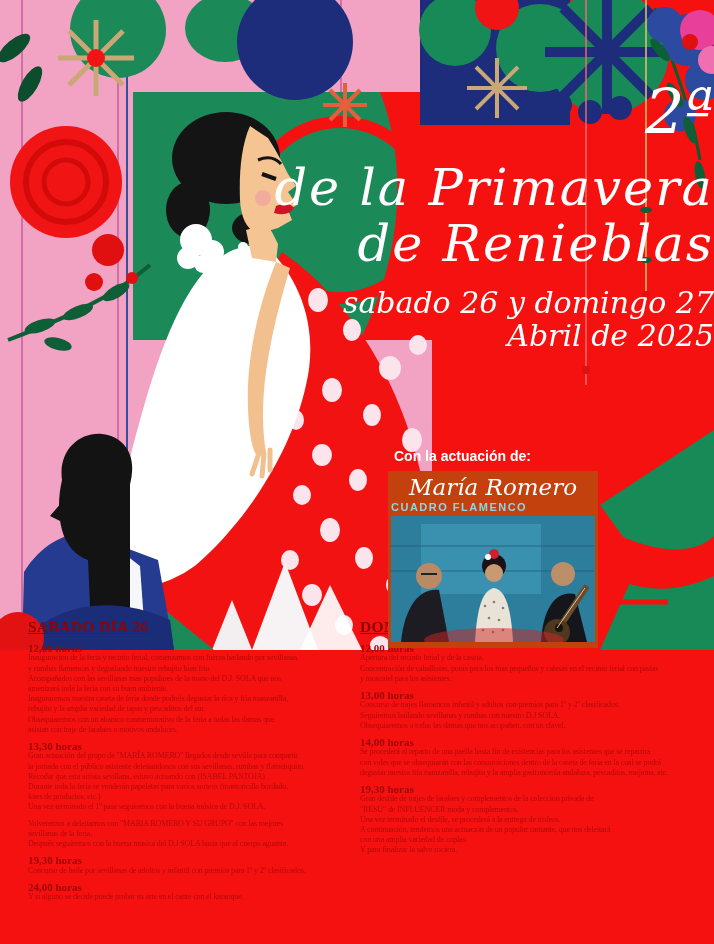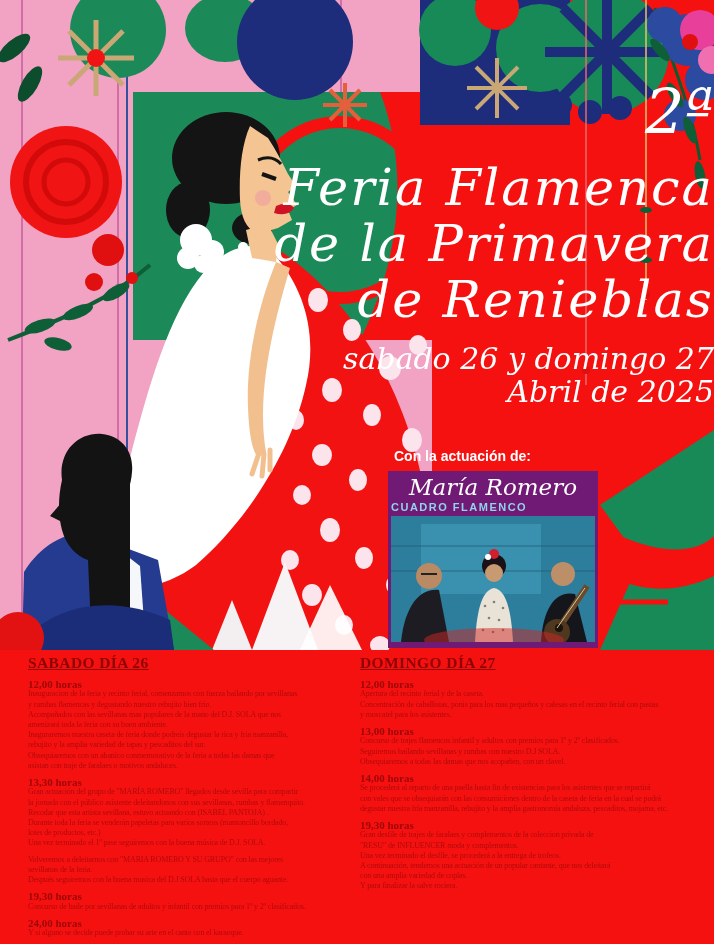--- a/index.html
+++ b/index.html
@@ -7,25 +7,25 @@
   .poster{position:relative;width:714px;height:944px;background:#f61111;overflow:hidden;font-family:"Liberation Serif",serif}
   .art{position:absolute;left:0;top:0;pointer-events:none}
   .title-block{position:absolute;left:225px;top:78px;width:489px;text-align:right;color:#ffffff;
     font-family:"DejaVu Serif",serif;font-style:italic;z-index:3}
   .edition{font-size:62px;line-height:68px;margin-bottom:14px}
   .title-line{font-size:51px;line-height:56px;white-space:nowrap;letter-spacing:2px}
   .dates{font-size:30px;line-height:33px;white-space:nowrap}
   .dates.first{margin-top:14px}
   .actuacion{position:absolute;left:394px;top:448px;color:#ffffff;font-family:"Liberation Sans",sans-serif;
     font-size:14px;font-weight:bold;z-index:4}
-  .photo{position:absolute;left:388px;top:471px;width:210px;height:177px;background:#701a75;padding:3px;z-index:5}
+  .photo{position:absolute;left:388px;top:471px;width:210px;height:177px;background:#c2410c;padding:3px;z-index:5}
   .artist-name{font-family:"DejaVu Serif",serif;font-style:italic;color:#ffffff;font-size:23px;line-height:26px;text-align:center;white-space:nowrap}
   .artist-sub{color:#8fd4ea;font-family:"Liberation Sans",sans-serif;font-weight:bold;font-size:11px;letter-spacing:1.5px;text-align:left;line-height:14px}
   .photo-img{position:relative;width:204px;height:126px;margin-top:2px;overflow:hidden;background:#2d7d9c}
-  .program{position:absolute;left:0;top:648px;width:714px;height:294px;z-index:2}
+  .program{position:absolute;left:0;top:612px;width:714px;height:294px;z-index:2}
   .col{position:absolute;top:6px}
   .col.left{left:28px;width:326px}
   .col.right{left:360px;width:352px}
   .prog-head{font-size:15.5px;font-weight:bold;color:#8e0404;text-decoration:underline;letter-spacing:.4px;
     margin-bottom:7px;font-family:"Liberation Serif",serif}
   .item{margin-bottom:6px}
   .time{font-weight:bold;color:#9d0606;font-size:11px;line-height:10.4px}
   .text{color:#b00a0a;font-size:8px;line-height:10.2px;letter-spacing:-0.15px;white-space:pre-line}
 </style>
 </head>
@@ -215,21 +215,20 @@
 
     <g>
       <path d="M714,430 L714,650 L600,650 L640,560 L600,505 Z" fill="#178a57"></path>
       <path d="M592,520 C648,556 694,556 714,536 L714,576 C664,600 616,588 584,556 Z" fill="#f61111"></path>
       <line x1="596" y1="602" x2="668" y2="602" stroke="#f61111" stroke-width="5"></line>
     </g>
   </svg>
 
   <div class="title-block">
     <div class="edition">2ª</div>
-    <div class="title-line">Feria Flamenca</div>
     <div class="title-line">de la Primavera</div>
     <div class="title-line">de Renieblas</div>
     <div class="dates first">sabado 26 y domingo 27</div>
     <div class="dates">Abril de 2025</div>
   </div>
 
   <div class="actuacion">Con la actuación de:</div>
 
   <div class="photo">
     <div class="artist-name">María Romero</div>

